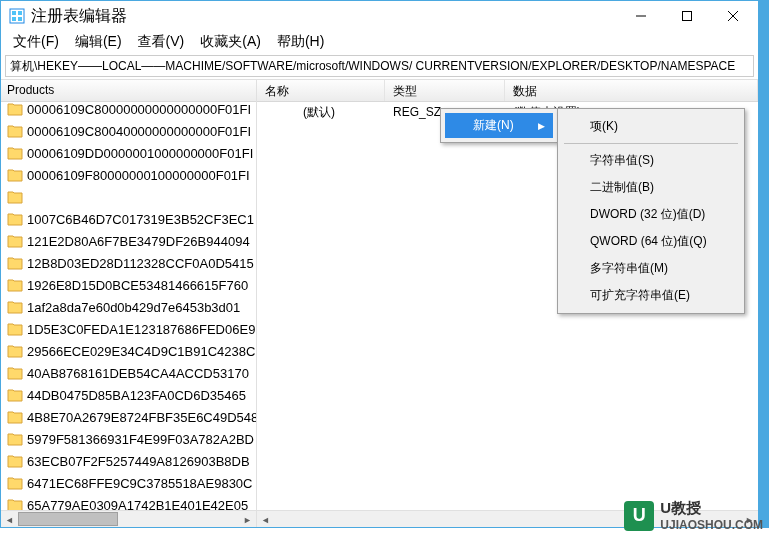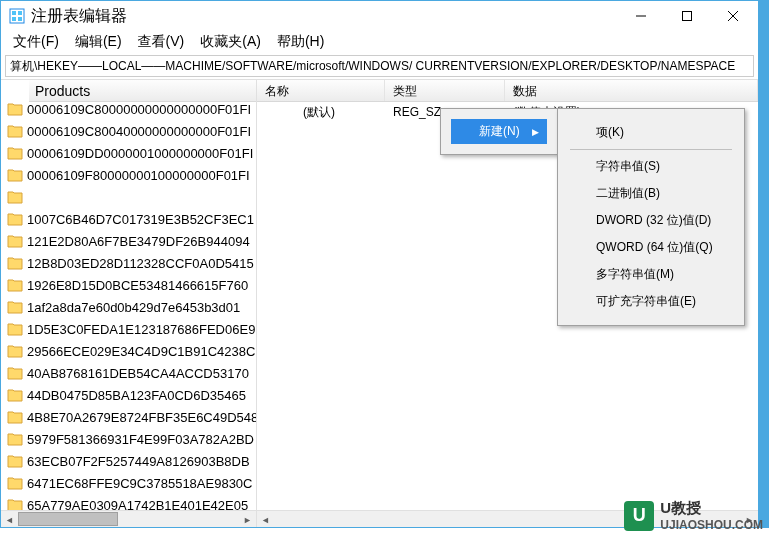--- a/index.html
+++ b/index.html
@@ -10,21 +10,21 @@
 .app-icon svg { width: 16px; height: 16px; }
 .title-text { font-size: 16px; flex: 1; }
 .win-controls { display: flex; }
 .win-btn { width: 46px; height: 30px; display: flex; align-items: center; justify-content: center; font-size: 11px; }
 .win-btn svg { width: 10px; height: 10px; }
 .menubar { height: 22px; display: flex; align-items: center; padding: 0 4px; font-size: 14px; gap: 0; }
 .menu-item { padding: 2px 8px; }
 .addressbar { height: 22px; border: 1px solid #ccc; margin: 2px 4px 0 4px; font-size: 12px; padding: 2px 4px; white-space: nowrap; overflow: hidden; }
 .content { flex: 1; display: flex; border-top: 1px solid #e0e0e0; margin-top: 2px; overflow: hidden; }
 .left-panel { width: 256px; border-right: 1px solid #e0e0e0; display: flex; flex-direction: column; overflow: hidden; }
-.left-header { height: 22px; background: linear-gradient(#fdfdfd,#ececec); border-bottom: 1px solid #d8d8d8; font-size: 14px; padding: 3px 6px; margin-left: 28px; }
+.left-header { height: 22px; background: linear-gradient(#fdfdfd,#ececec); border-bottom: 1px solid #d8d8d8; font-size: 12px; padding: 3px 6px; }
 .tree { flex: 1; overflow: hidden; font-size: 13px; }
 .tree-item { height: 22px; display: flex; align-items: flex-start; padding-left: 6px; white-space: nowrap; overflow: hidden; }
 .folder-icon { width: 16px; height: 14px; margin-right: 4px; flex-shrink: 0; }
 .folder-icon svg { width: 16px; height: 14px; }
 .right-panel { flex: 1; display: flex; flex-direction: column; overflow: hidden; position: relative; }
 .list-header { height: 22px; display: flex; background: linear-gradient(#fdfdfd,#ececec); border-bottom: 1px solid #d8d8d8; font-size: 12px; }
 .col { padding: 3px 8px; border-right: 1px solid #e4e4e4; }
 .col-name { width: 128px; }
 .col-type { width: 120px; }
 .col-data { flex: 1; }
@@ -33,21 +33,21 @@
 .cell { padding: 1px 8px; }
 .cell-name { width: 128px; display: flex; align-items: center; }
 .sz-icon { width: 20px; height: 16px; margin-right: 16px; display: inline-flex; padding-left: 22px; }
 .sz-icon svg { width: 16px; height: 16px; }
 .cell-type { width: 120px; }
 .cell-data { flex: 1; }
 .scrollbar-h { height: 17px; background: #f0f0f0; border-top: 1px solid #e0e0e0; position: absolute; left: 0; right: 0; bottom: 0; }
 .scroll-arrow { width: 17px; height: 17px; display: flex; align-items: center; justify-content: center; font-size: 9px; color: #606060; }
 .scroll-thumb { background: #c0c0c0; border: 1px solid #a0a0a0; position: absolute; }
 .left-scroll-h { height: 17px; background: #f0f0f0; border-top: 1px solid #e0e0e0; }
-.context-menu { position: absolute; background: #f0f0f0; border: 1px solid #a0a0a0; box-shadow: 2px 2px 4px rgba(0,0,0,0.3); font-size: 12px; z-index: 100; padding: 10px; }
+.context-menu { position: absolute; background: #f0f0f0; border: 1px solid #a0a0a0; box-shadow: 2px 2px 4px rgba(0,0,0,0.3); font-size: 12px; z-index: 100; padding: 4px; }
 .ctx-item { padding: 4px 28px 4px 28px; white-space: nowrap; position: relative; }
 .ctx-item.highlight { background: #2e8ae6; color: #fff; }
 .ctx-arrow { position: absolute; right: 8px; top: 50%; transform: translateY(-50%); font-size: 9px; }
 .submenu { left: 557px; top: 108px; width: 188px; }
 .submenu .ctx-item { padding: 5px 20px 5px 28px; }
 .parent-menu { left: 440px; top: 108px; width: 118px; }
 .watermark { position: absolute; right: 6px; bottom: 4px; display: flex; align-items: center; gap: 6px; z-index: 200; }
 .wm-badge { width: 30px; height: 30px; background: #1e9050; border-radius: 4px; display: flex; align-items: center; justify-content: center; color: #fff; font-weight: bold; font-size: 18px; }
 .wm-text { color: #555; font-size: 12px; font-weight: bold; }
 .wm-brand { color: #333; font-weight: bold; font-size: 15px; }

